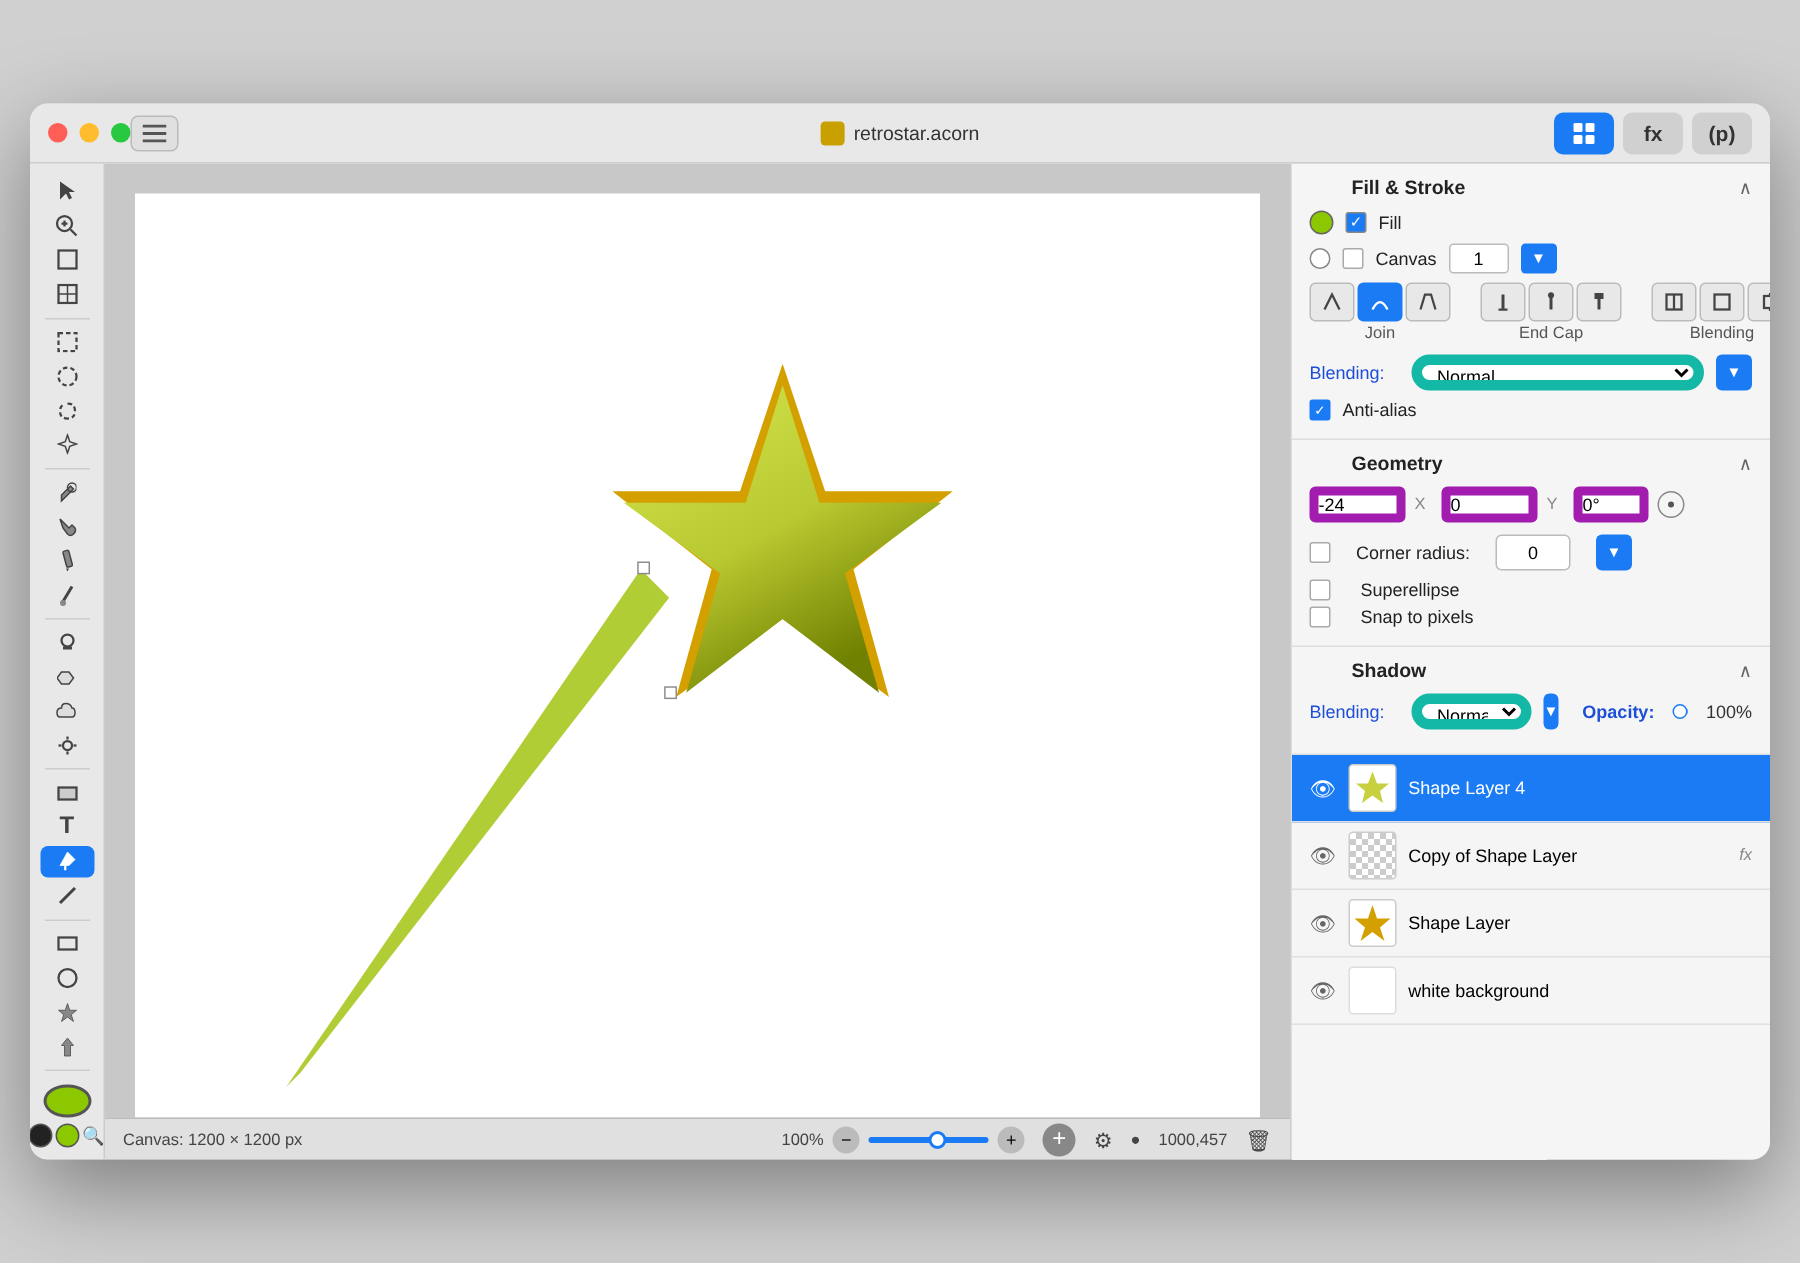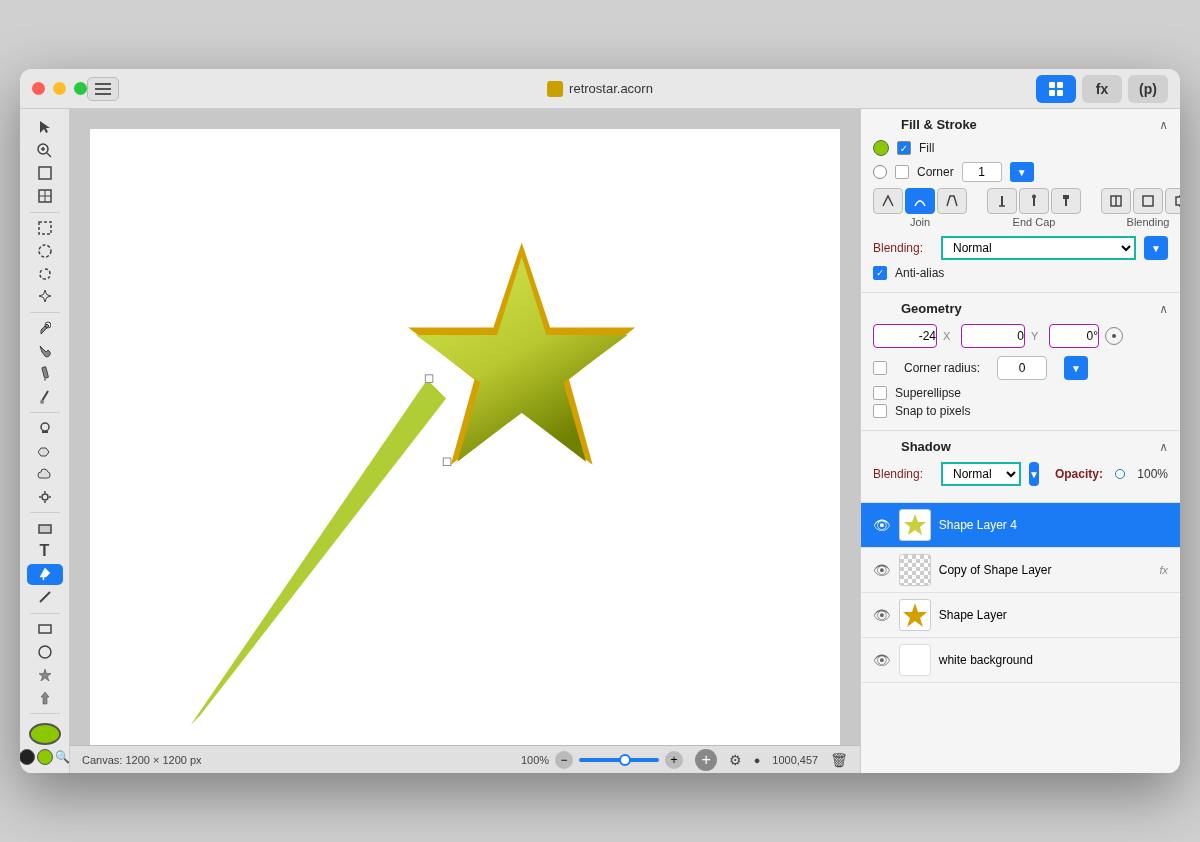--- a/index.html
+++ b/index.html
@@ -345,26 +345,26 @@
       color: #555;
       text-align: center;
       margin-top: 2px;
     }
     .blending-row {
       display: flex;
       align-items: center;
       gap: 8px;
       margin-bottom: 6px;
     }
-    .blending-label { font-size: 12px; color: #7f1d1d; min-width: 60px; }
+    .blending-label { font-size: 12px; color: #1d4ed8; min-width: 60px; }
     .blending-select {
       flex: 1;
       height: 24px;
-      border: 2px solid #14b8a6;
-      border-radius: 0;
+      border: 7px solid #14b8a6;
+      border-radius: 12px;
       background: white;
       font-size: 12px;
       padding: 0 6px;
     }
     .blending-dropdown-btn {
       width: 24px;
       height: 24px;
       background: #1a7bf5;
       border-radius: 4px;
       display: flex;
@@ -395,24 +395,24 @@
     .geometry-section { padding: 8px 12px; border-bottom: 1px solid #ddd; }
     .geo-row {
       display: flex;
       align-items: center;
       gap: 6px;
       margin-bottom: 8px;
     }
     .geo-input {
       width: 64px;
       height: 24px;
-      border: 1px solid #a21caf;
+      border: 6px solid #a21caf;
       border-radius: 4px;
       background: white;
-      text-align: right;
+      text-align: left;
       font-size: 12px;
     }
     .geo-label {
       font-size: 11px;
       color: #888;
       width: 12px;
     }
     .angle-circle {
       width: 18px;
       height: 18px;
@@ -424,21 +424,21 @@
     }
     .angle-dot {
       width: 4px;
       height: 4px;
       border-radius: 50%;
       background: #555;
     }
     .geo-checkbox-row {
       display: flex;
       align-items: center;
-      gap: 8px;
+      gap: 20px;
       margin-bottom: 4px;
     }
     .checkbox-unchecked {
       width: 14px;
       height: 14px;
       border-radius: 2px;
       border: 1.5px solid #aaa;
       background: white;
     }
     .shadow-section { padding: 8px 12px; border-bottom: 1px solid #ddd; }
@@ -777,21 +777,21 @@
 
         <div class="fill-row">
           <div class="fill-circle"></div>
           <div class="fill-checkbox">✓</div>
           <span class="fill-label">Fill</span>
         </div>
 
         <div class="fill-row">
           <div class="fill-radio"></div>
           <div class="checkbox-unchecked"></div>
-          <span class="fill-label">Corner</span>
+          <span class="fill-label">Canvas</span>
           <input class="stroke-input" type="text" value="1" style="">
           <div class="stroke-dropdown">▼</div>
         </div>
 
         <div style="display:flex;gap:20px;margin-bottom:8px;">
 
           <div>
             <div class="shape-btn-group">
               <div class="shape-btn">
                 <svg width="14" height="14" viewBox="0 0 14 14">

